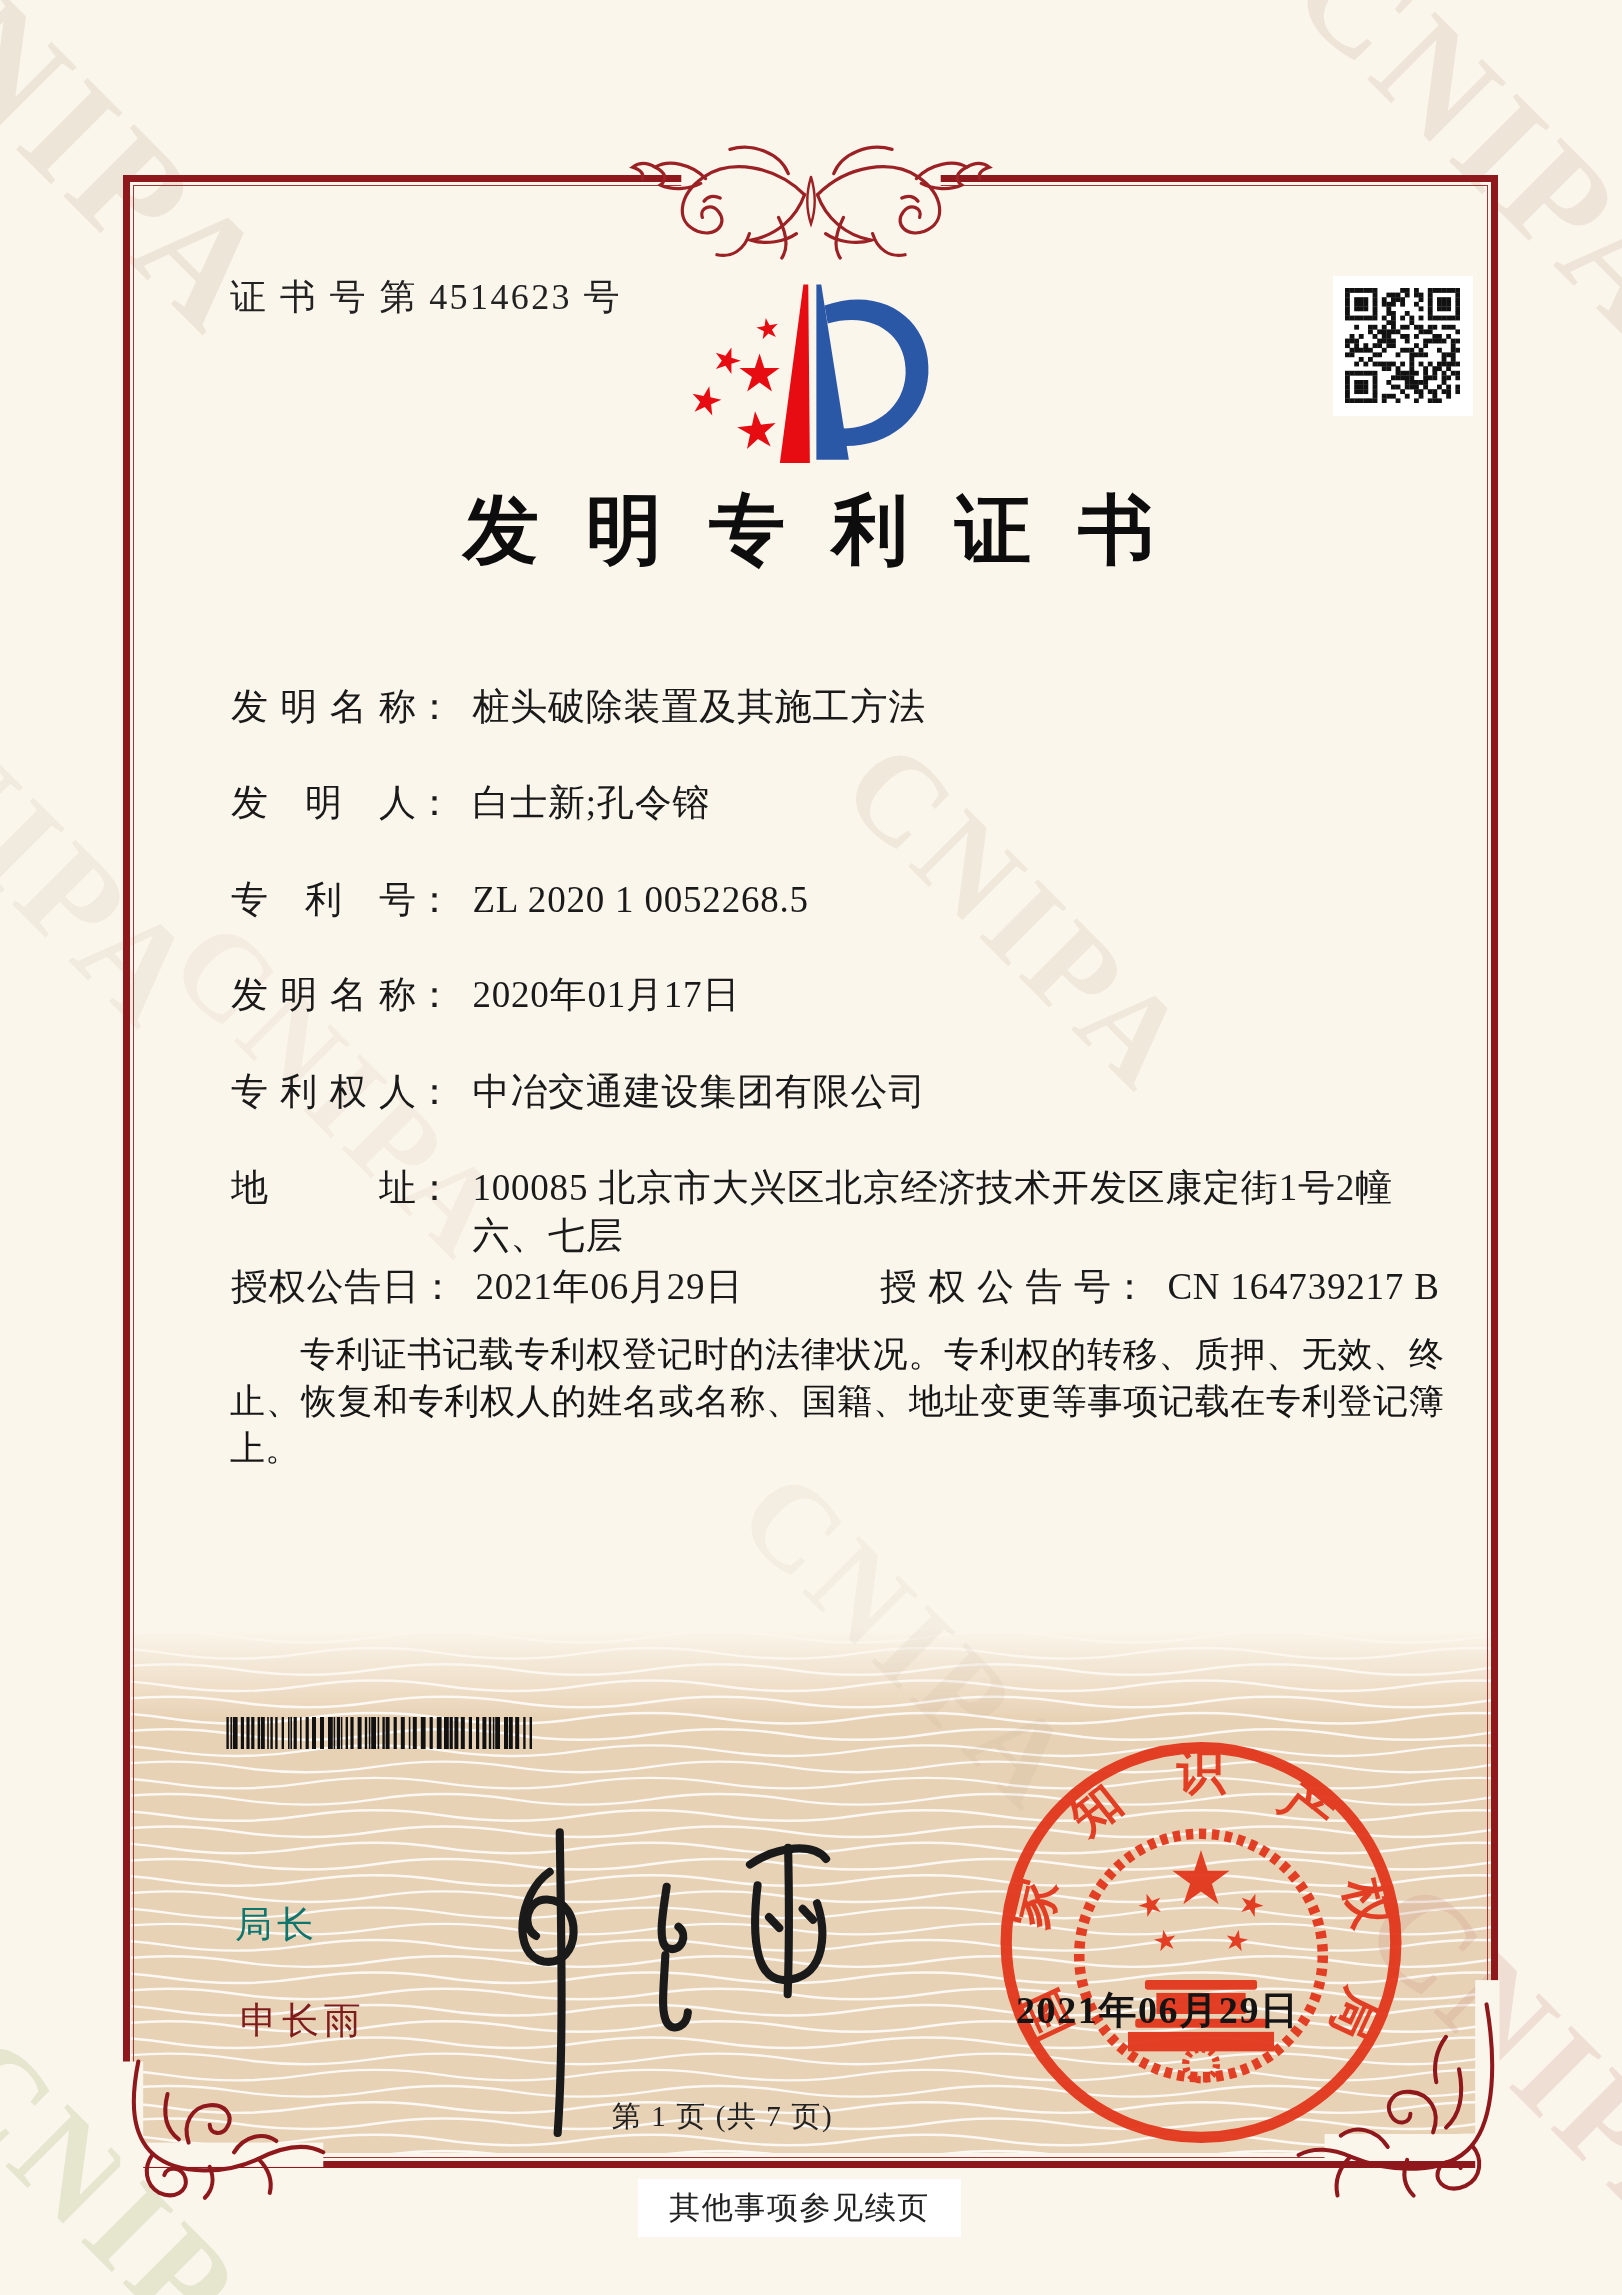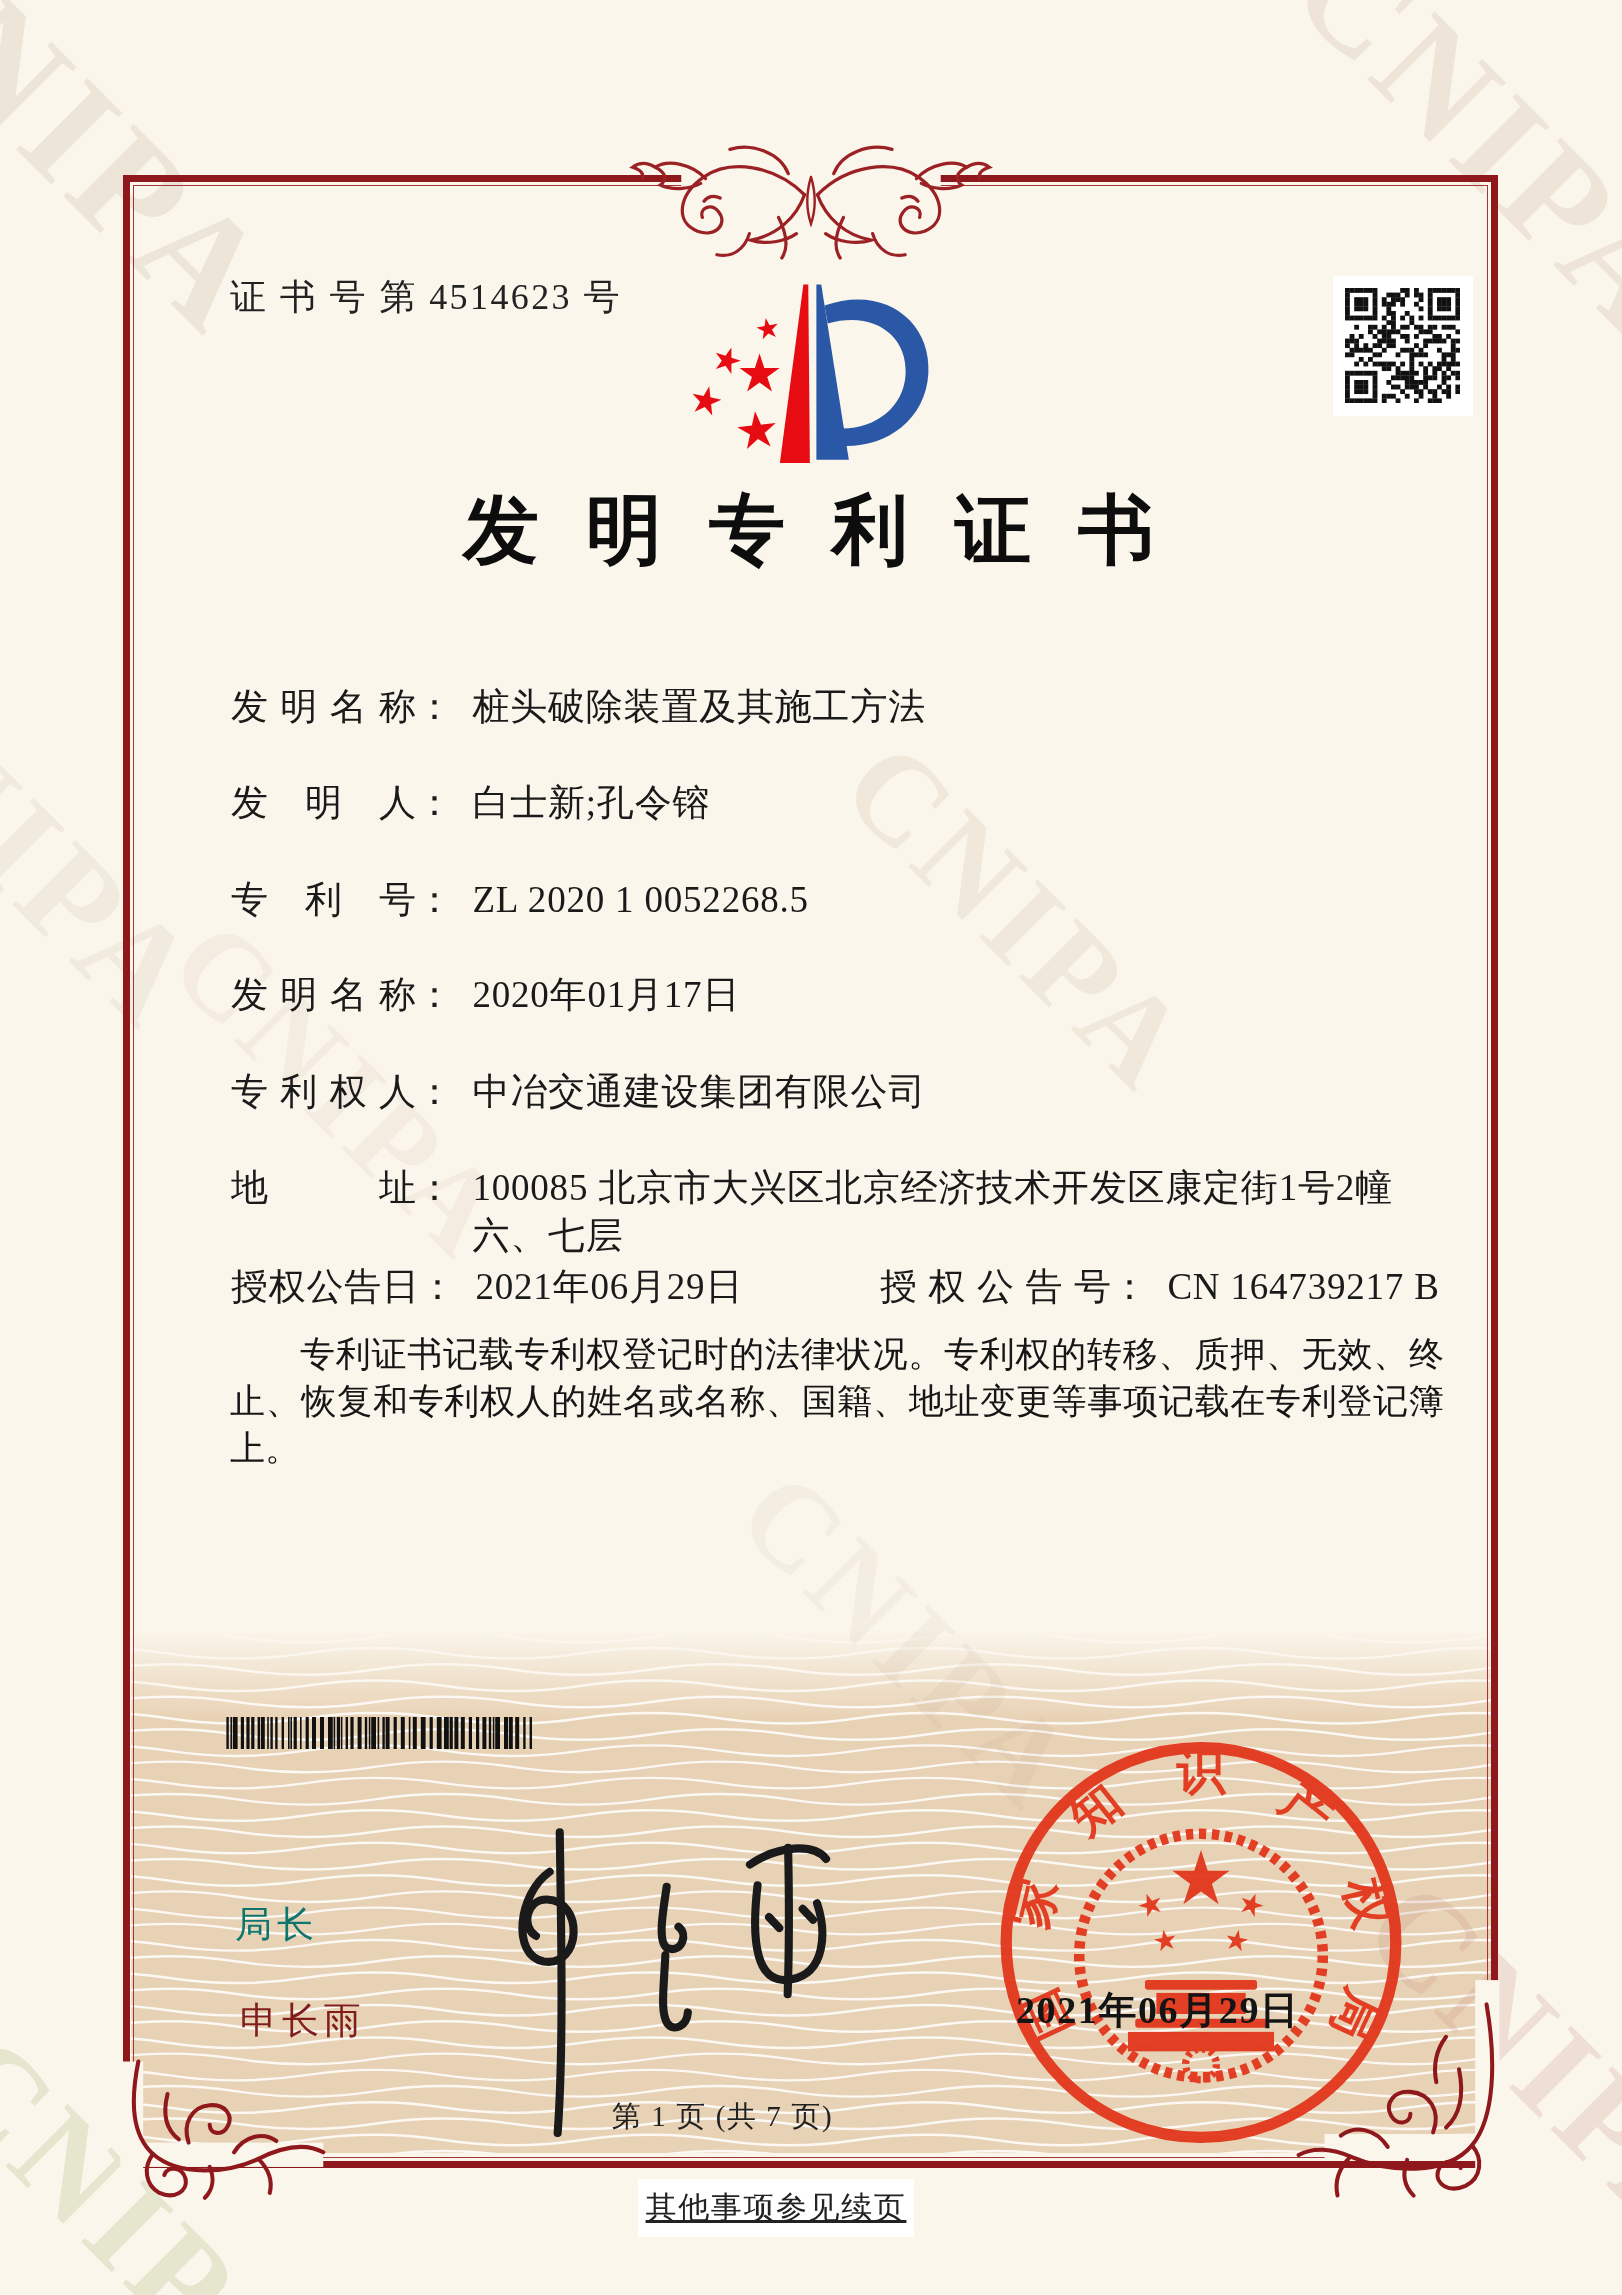--- a/index.html
+++ b/index.html
@@ -67,23 +67,23 @@
   }
   #body-text p { text-indent: 2em; }
 
   
   #officer-title { left: 235px; top: 1900px; font-size: 37px; letter-spacing: 4.9px; color:#0f766e; }
   #officer-name  { left: 240px; top: 1996px; font-size: 37px; letter-spacing: 4.9px; color:#7f1d1d; }
 
   
   #page-info { left: 560px; width: 325px; top: 2097px; text-align: center; font-size: 29px; color:#222; letter-spacing: 1.6px; }
   #note-box {
-    left: 638px; top: 2179px; width: 276px; height: 58px; background: #ffffff;
+    left: 638px; top: 2179px; width: 323px; height: 58px; background: #ffffff;
     display: flex; align-items: center; justify-content: center;
-    font-size: 31px; letter-spacing: 1.6px; color: #222; text-decoration: underline;
+    font-size: 31px; letter-spacing: 1.6px; color: #222;
   }
 
   #seal-date { left: 1016px; top: 1985px; font-size: 38px; letter-spacing: 1.6px; color: #141414; font-weight: bold; }
 </style>
 </head>
 <body>
 
 <div id="page">
 
   <div id="waveband">

